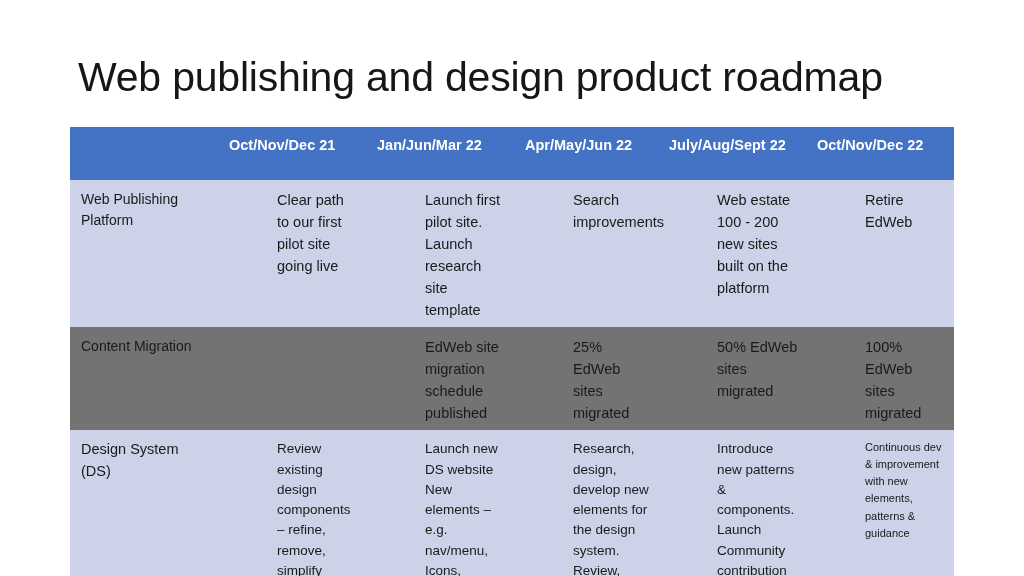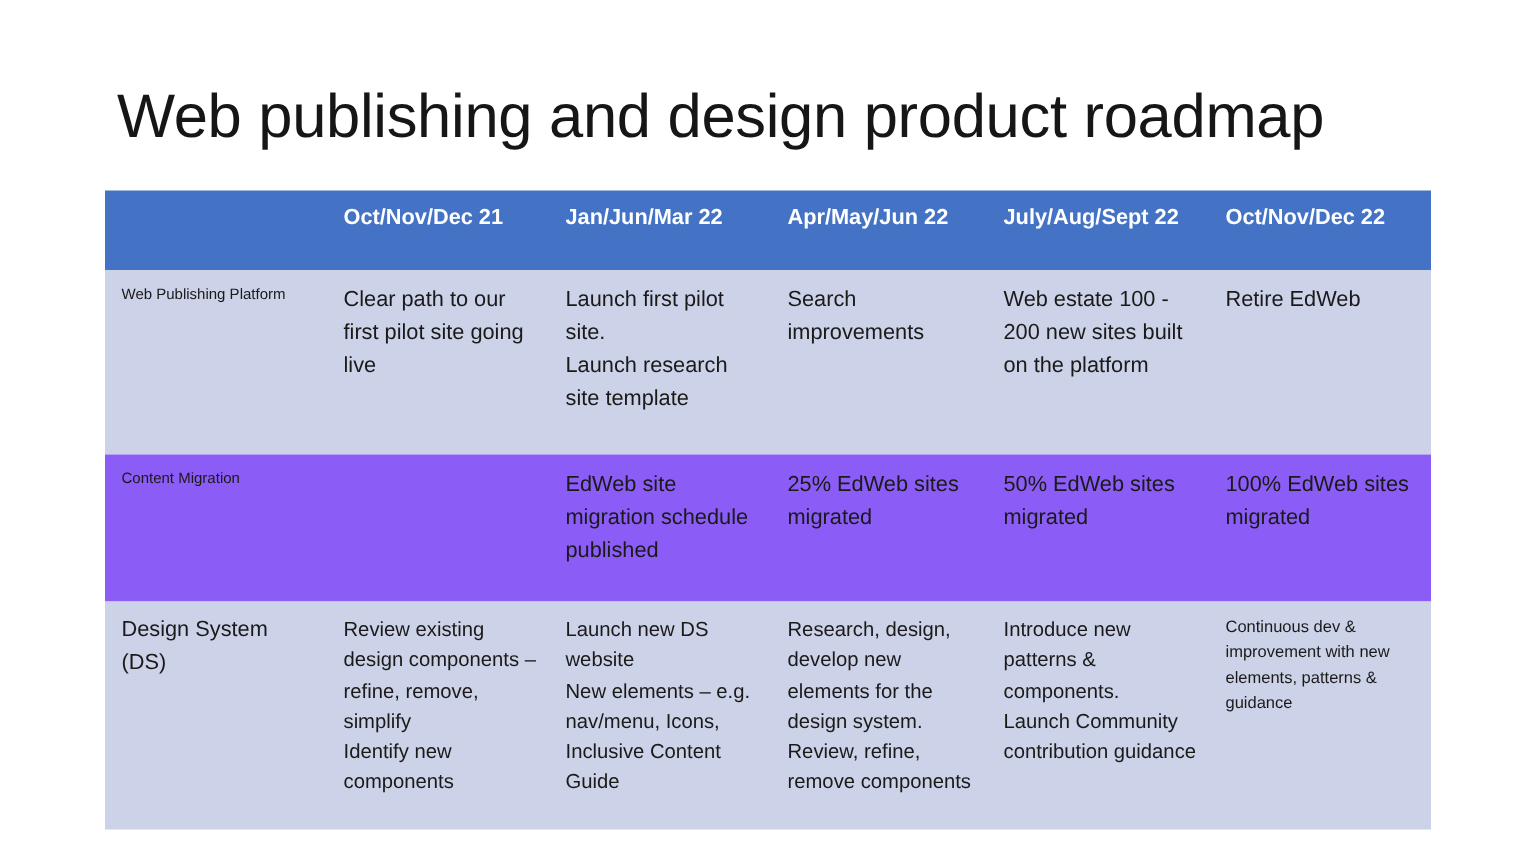--- a/index.html
+++ b/index.html
@@ -62,42 +62,42 @@
     font-weight: bold;
     font-size: 14.5px;
     line-height: 1.32;
     text-align: left;
     border-right: 1.5px solid #ffffff;
     padding-top: 11px;
   }
   thead th:last-child { border-right: none; }
 
   tbody tr.row-dark { background: #ccd2e7; }
-  tbody tr.row-light { background: #8b5cf6; }
+  tbody tr.row-light { background: #737373; }
 
   tbody td {
     color: #1a1a1a;
     font-size: 14.5px;
     line-height: 1.52;
     border-right: 1.5px solid #ffffff;
     border-bottom: 1.5px solid #ffffff;
   }
   tbody td:last-child { border-right: none; }
   tbody tr:last-child td { border-bottom: none; }
 
   tr.r1 { height: 123px; }
   tr.r2 { height: 98px; }
   tr.r3 { height: 152px; }
 
-  td.label-cell { font-size: 10px; }
+  td.label-cell { font-size: 14px; }
   tr.r3 td { font-size: 13.5px; line-height: 1.5; }
   tr.r3 td.label-cell { font-size: 14.5px; }
   tr.r3 td.last-col { font-size: 11px; line-height: 1.55; }
 
-  .cell-lines span { display: block; }
+  .cell-lines span { display: block; margin-left: 48px; }
 </style>
 </head>
 <body>
 
 <div class="slide">
 
   <div class="slide-title">Web publishing and design product roadmap</div>
 
   <table class="roadmap-table">
     <colgroup>

